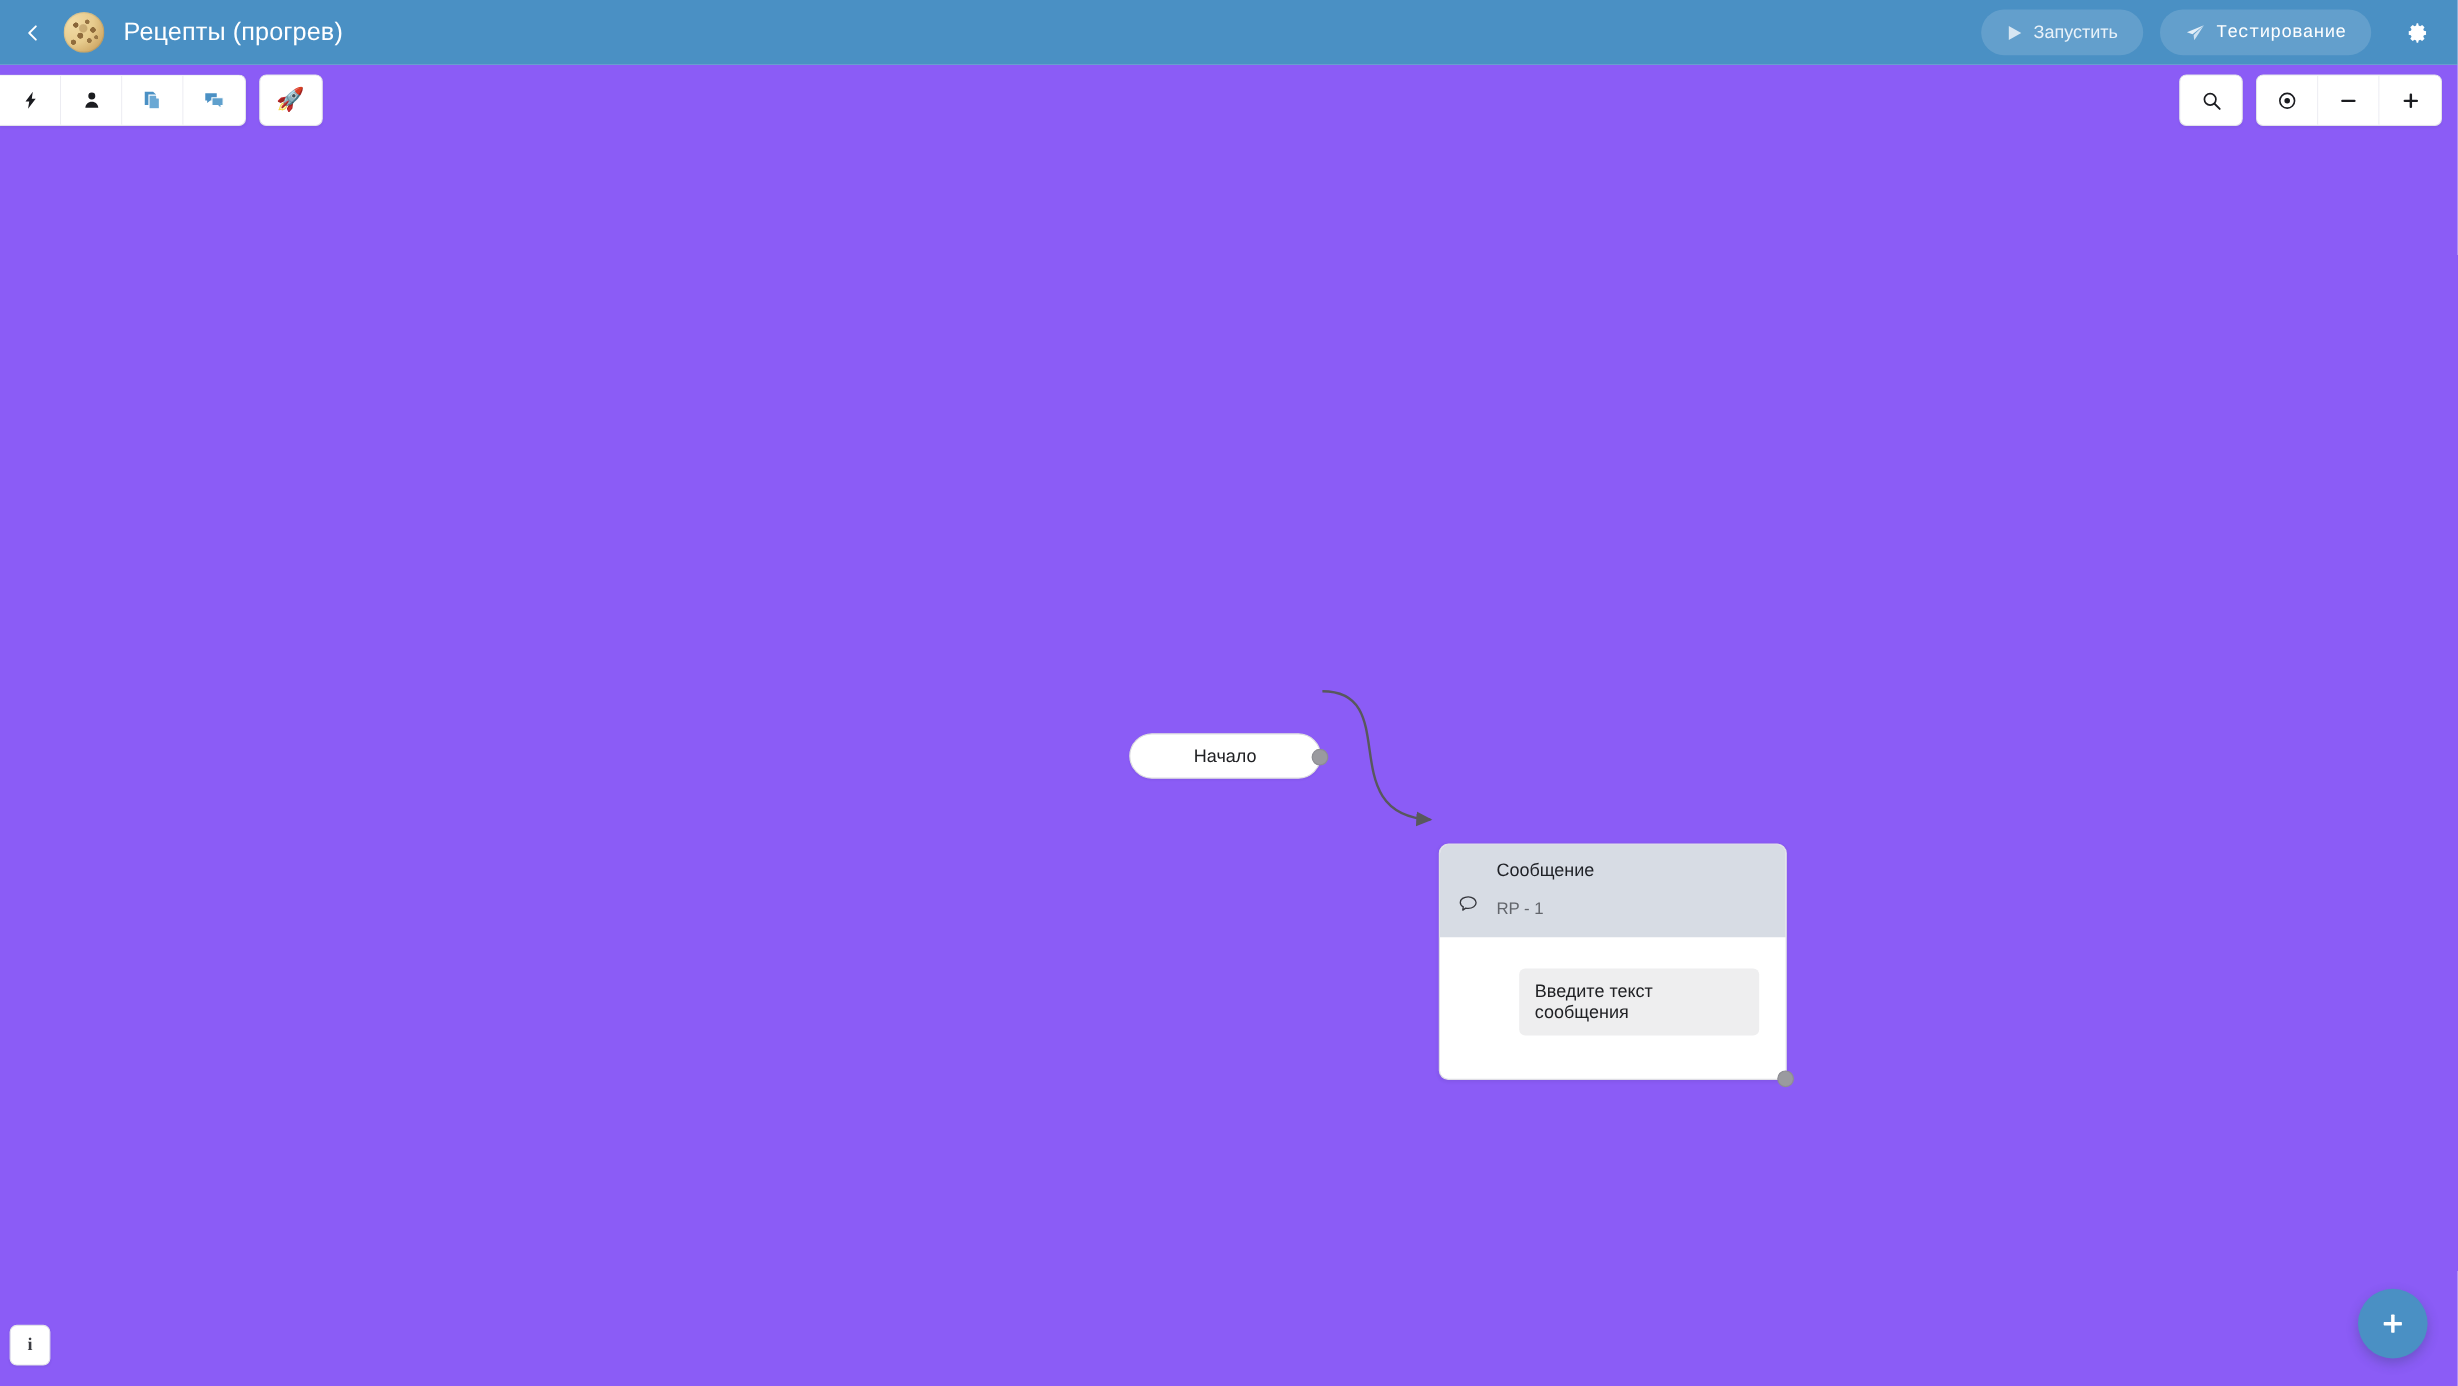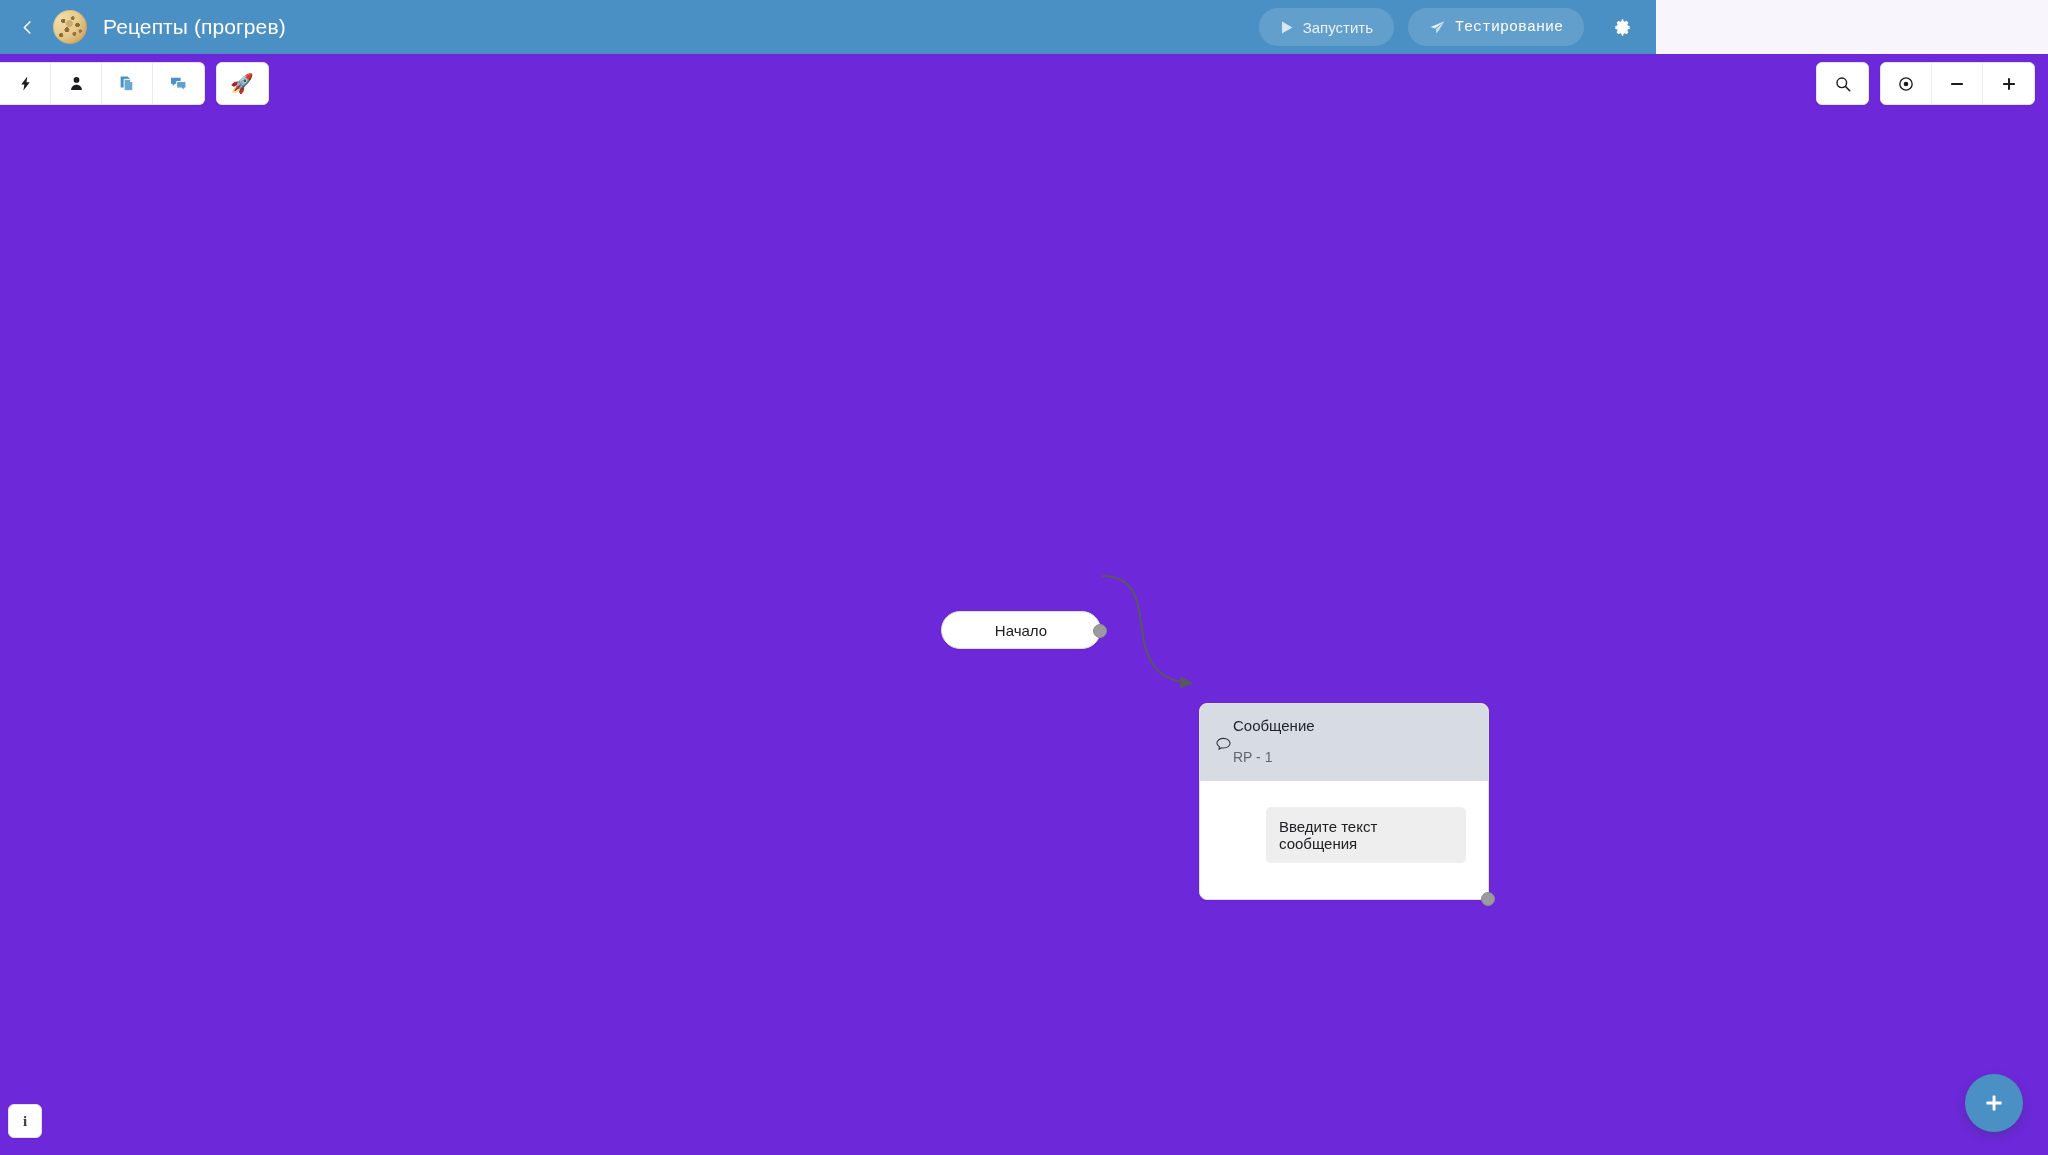--- a/index.html
+++ b/index.html
@@ -9,21 +9,21 @@
     height: 1155px;
     overflow: hidden;
     font-family: "Liberation Sans", sans-serif;
     background: #f8f5fc;
   }
 
   
   #app-header {
     position: absolute;
     left: 0; top: 0;
-    width: 1656px;
+    width: 2048px;
     height: 54px;
     background: #4a90c4;
     display: flex;
     align-items: center;
     padding: 0 14px 0 10px;
     z-index: 40;
   }
 
   #back-button {
     width: 34px; height: 34px;
@@ -124,21 +124,21 @@
     z-index: 30;
   }
   #zoom-group { margin-left: 11px; }
 
   
   #flow-canvas {
     position: absolute;
     left: 0; top: 54px;
     width: 2048px;
     height: 1101px;
-    background: #6d28d9;
+    background: #8b5cf6;
     overflow: hidden;
   }
 
   #edges-layer {
     position: absolute;
     left: 0; top: 0;
     width: 2048px; height: 1101px;
     pointer-events: none;
   }
 
@@ -176,21 +176,22 @@
     border-radius: 8px;
     box-shadow: 0 1px 3px rgba(16,24,40,0.07);
     cursor: grab;
     z-index: 10;
   }
   #message-header {
     background: #d7dce4;
     border-radius: 7px 7px 0 0;
     padding: 12px 14px 13px 14px;
     display: flex;
-    align-items: center;
+    align-items: flex-end;
+    gap: 14px;
   }
   #message-header-icon { margin-top: 9px; flex: 0 0 auto; }
   #message-title { font-size: 15px; color: #1f2126; line-height: 1.35; }
   #message-subtitle { font-size: 14px; color: #63666c; line-height: 1.4; margin-top: 12px; }
 
   #message-body { padding: 26px 22px 36px 22px; margin-left: 44px; }
   #message-text-field {
     background: #eeeeef;
     border-radius: 5px;
     padding: 11px 13px;

